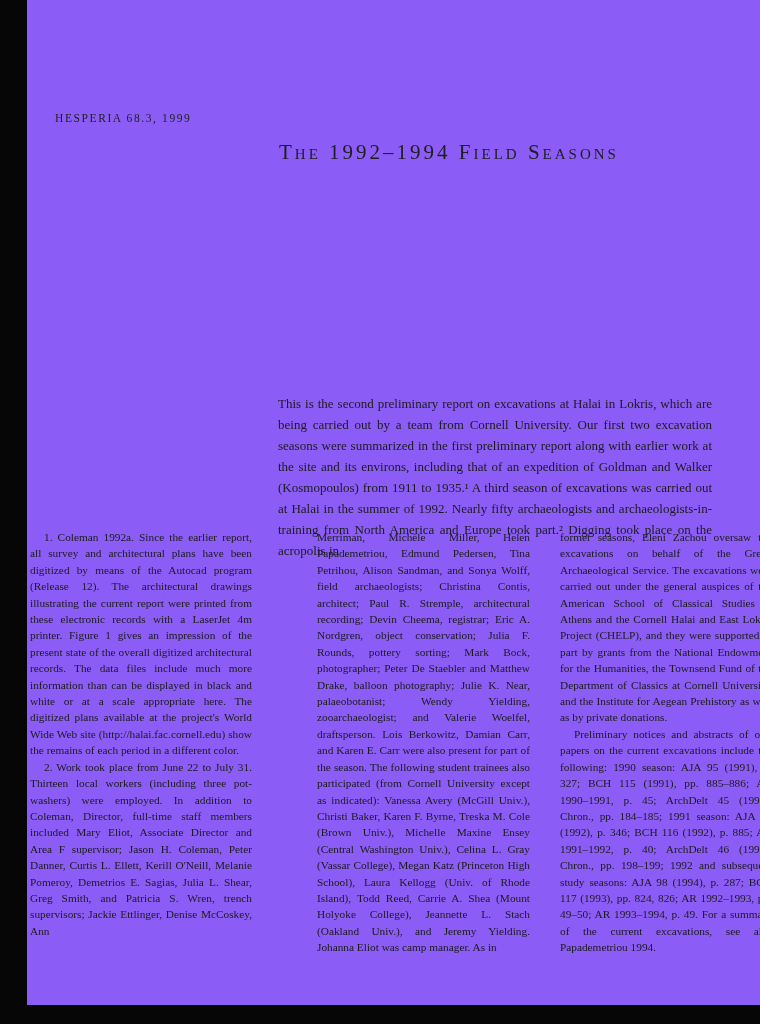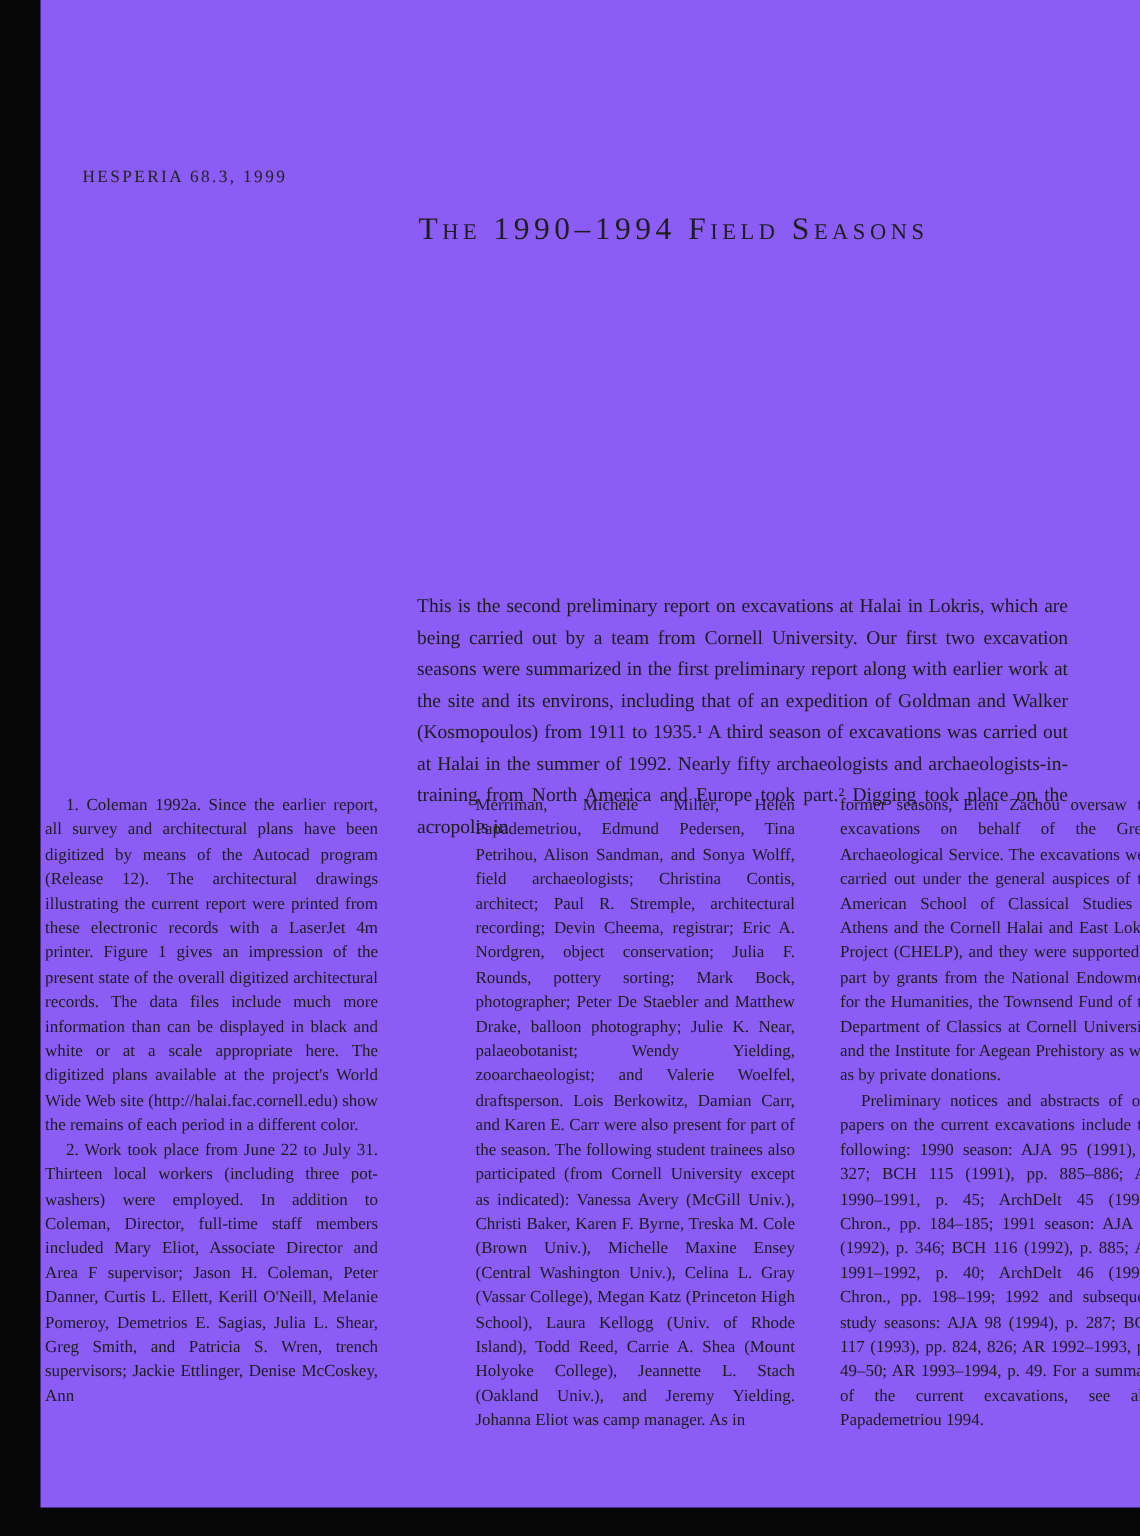--- a/index.html
+++ b/index.html
@@ -86,21 +86,21 @@
 <body>
 
 <div class="page">
 
   <div class="edge-left"></div>
   <div class="edge-bottom"></div>
 
   <div class="journal-line">HESPERIA 68.3, 1999</div>
 
 
-  <h2 class="subtitle">The 1990–1994 Field Seasons</h2>
+  <h2 class="subtitle">The 1992–1994 Field Seasons</h2>
 
   <div class="intro">This is the second preliminary report on excavations at Halai in Lokris, which are being carried out by a team from Cornell University. Our first two excavation seasons were summarized in the first preliminary report along with earlier work at the site and its environs, including that of an expedition of Goldman and Walker (Kosmopoulos) from 1911 to 1935.¹ A third season of excavations was carried out at Halai in the summer of 1992. Nearly fifty archaeologists and archaeologists-in-training from North America and Europe took part.² Digging took place on the acropolis in</div>
 
   <div class="footnotes">
     <div class="fn-col fn-col-1">
       <p class="indent">1. Coleman 1992a. Since the earlier report, all survey and architectural plans have been digitized by means of the Autocad program (Release 12). The architectural drawings illustrating the current report were printed from these electronic records with a LaserJet 4m printer. Figure 1 gives an impression of the present state of the overall digitized architectural records. The data files include much more information than can be displayed in black and white or at a scale appropriate here. The digitized plans available at the project's World Wide Web site (http://halai.fac.cornell.edu) show the remains of each period in a different color.</p>
       <p class="indent">2. Work took place from June 22 to July 31. Thirteen local workers (including three pot-washers) were employed. In addition to Coleman, Director, full-time staff members included Mary Eliot, Associate Director and Area F supervisor; Jason H. Coleman, Peter Danner, Curtis L. Ellett, Kerill O'Neill, Melanie Pomeroy, Demetrios E. Sagias, Julia L. Shear, Greg Smith, and Patricia S. Wren, trench supervisors; Jackie Ettlinger, Denise McCoskey, Ann</p>
     </div>
     <div class="fn-col fn-col-2">
       <p>Merriman, Michèle Miller, Helen Papademetriou, Edmund Pedersen, Tina Petrihou, Alison Sandman, and Sonya Wolff, field archaeologists; Christina Contis, architect; Paul R. Stremple, architectural recording; Devin Cheema, registrar; Eric A. Nordgren, object conservation; Julia F. Rounds, pottery sorting; Mark Bock, photographer; Peter De Staebler and Matthew Drake, balloon photography; Julie K. Near, palaeobotanist; Wendy Yielding, zooarchaeologist; and Valerie Woelfel, draftsperson. Lois Berkowitz, Damian Carr, and Karen E. Carr were also present for part of the season. The following student trainees also participated (from Cornell University except as indicated): Vanessa Avery (McGill Univ.), Christi Baker, Karen F. Byrne, Treska M. Cole (Brown Univ.), Michelle Maxine Ensey (Central Washington Univ.), Celina L. Gray (Vassar College), Megan Katz (Princeton High School), Laura Kellogg (Univ. of Rhode Island), Todd Reed, Carrie A. Shea (Mount Holyoke College), Jeannette L. Stach (Oakland Univ.), and Jeremy Yielding. Johanna Eliot was camp manager. As in</p>

